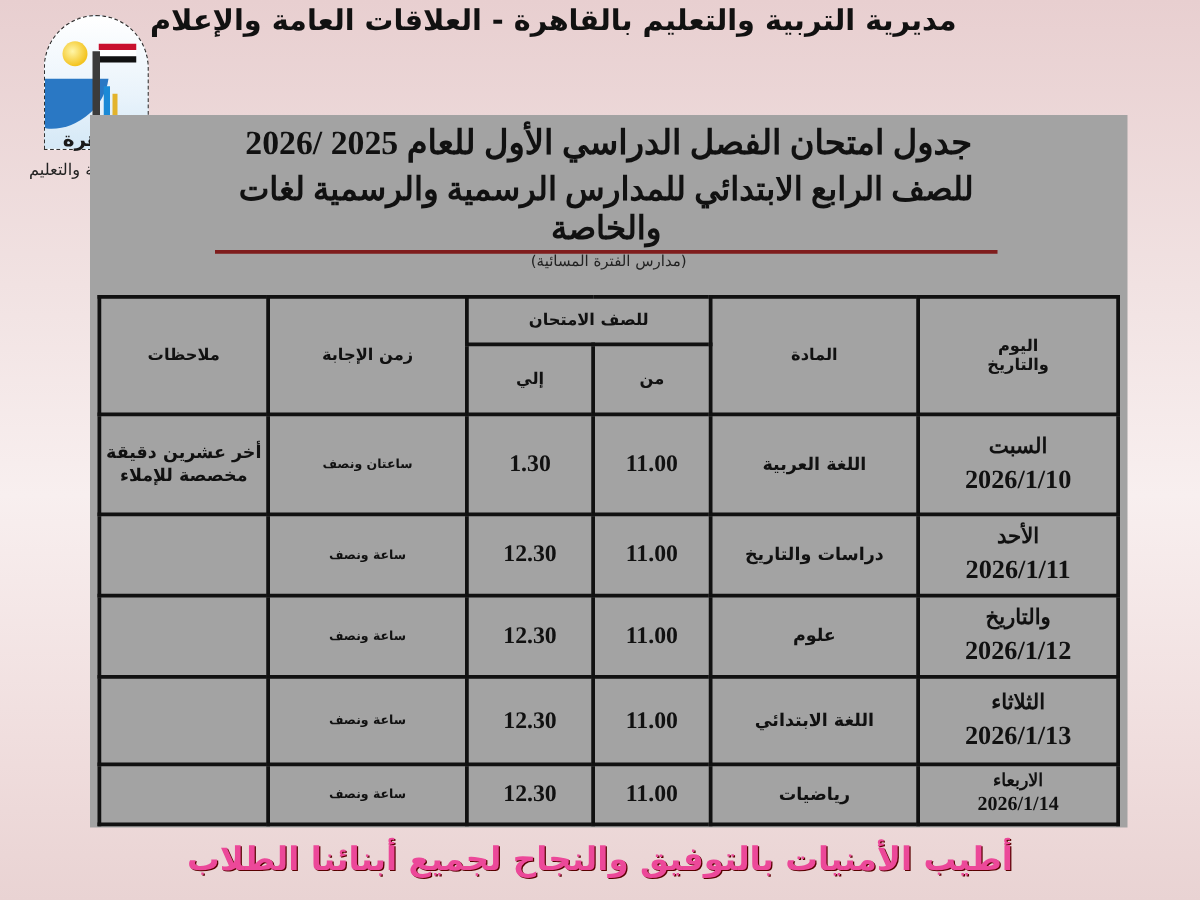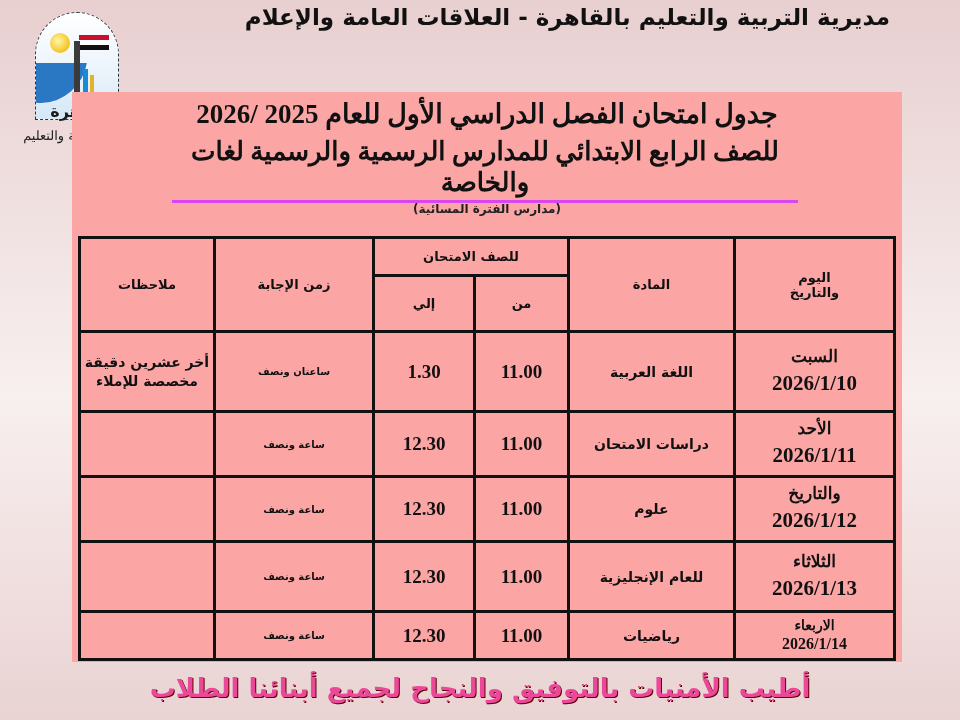--- a/index.html
+++ b/index.html
@@ -2,21 +2,21 @@
 <html><head>
 <meta charset="utf-8">
 <style>
   html, body { margin: 0; padding: 0; }
   body {
     width: 960px; height: 720px; overflow: hidden; position: relative;
     background: linear-gradient(180deg, #e8cfd0 0%, #f2e4e4 35%, #f8efef 55%, #efdcdc 85%, #e9d3d3 100%);
     font-family: "DejaVu Sans", sans-serif;
   }
   .top-title {
-    position: absolute; top: 4px; left: 120px; width: 770px; text-align: right;
+    position: absolute; top: 4px; left: 120px; width: 770px; text-align: left;
     font-family: "DejaVu Sans", sans-serif; font-weight: bold; font-size: 23px; color: #111;
     direction: rtl; white-space: nowrap; letter-spacing: 0;
   }
   .logo {
     position: absolute; left: 8px; top: 8px; width: 140px; height: 140px;
   }
   .logo-arch {
     position: absolute; left: 27px; top: 4px; width: 84px; height: 108px;
     border: 1.5px dashed #333; border-radius: 42px 42px 0 0; box-sizing: border-box;
     background: linear-gradient(180deg, #ffffff 0%, #e9f3fb 60%, #d4e8f6 100%);
@@ -33,34 +33,34 @@
   .pencil2 { position: absolute; left: 54px; top: 62px; width: 4px; height: 36px; background: #e3b32c; }
   .logo-name {
     position: absolute; left: 32px; top: 94px; width: 80px; text-align: center;
     font-weight: bold; font-size: 16px; color: #1a1a1a; direction: rtl;
   }
   .logo-sub {
     position: absolute; left: 0; top: 120px; width: 148px; text-align: center;
     font-family: "DejaVu Serif", serif; font-size: 13px; color: #222; direction: rtl;
   }
   .doc {
-    position: absolute; left: 72px; top: 92px; width: 830px; height: 570px; background: #fca5a5;
+    position: absolute; left: 72px; top: 92px; width: 830px; height: 570px; background: #a3a3a3;
   }
   .doc-title1 {
     position: absolute; left: 0; top: 6px; width: 100%; text-align: center;
     font-family: "Liberation Serif", serif; font-weight: bold; font-size: 27px; color: #111; direction: rtl;
   }
   .doc-title2 {
     position: absolute; left: 100px; top: 44px; width: 626px; text-align: center;
     font-family: "Liberation Serif", serif; font-weight: bold; font-size: 26px; color: #111; direction: rtl;
-    border-bottom: 3px solid #d946ef; padding-bottom: 2px;
+    border-bottom: 3px solid #7f1d1d; padding-bottom: 2px;
   }
   .doc-period {
     position: absolute; left: 0; top: 110px; width: 100%; text-align: center;
-    font-size: 12px; font-weight: bold; color: #222; direction: rtl;
+    font-size: 12px; font-weight: normal; color: #222; direction: rtl;
   }
   table.schedule {
     position: absolute; left: 6px; top: 144px; width: 815px; height: 422px;
     border-collapse: collapse; direction: rtl; table-layout: fixed;
   }
   table.schedule td, table.schedule th {
     border: 3px solid #111; text-align: center; vertical-align: middle;
     font-weight: bold; color: #111; padding: 0;
   }
   th { font-size: 13px; font-family: "DejaVu Sans", sans-serif; }
@@ -128,37 +128,37 @@
     <tr style="height:80px">
       <td class="cell-day"><span>السبت</span><span class="date">2026/1/10</span></td>
       <td class="cell-subject">اللغة العربية</td>
       <td class="cell-time">11.00</td>
       <td class="cell-time">1.30</td>
       <td class="cell-duration">ساعتان ونصف</td>
       <td class="cell-notes">أخر عشرين دقيقة مخصصة للإملاء</td>
     </tr>
     <tr style="height:65px">
       <td class="cell-day"><span>الأحد</span><span class="date">2026/1/11</span></td>
-      <td class="cell-subject">دراسات الامتحان</td>
+      <td class="cell-subject">دراسات والتاريخ</td>
       <td class="cell-time">11.00</td>
       <td class="cell-time">12.30</td>
       <td class="cell-duration">ساعة ونصف</td>
       <td class="cell-notes"></td>
     </tr>
     <tr style="height:65px">
       <td class="cell-day"><span>والتاريخ</span><span class="date">2026/1/12</span></td>
       <td class="cell-subject">علوم</td>
       <td class="cell-time">11.00</td>
       <td class="cell-time">12.30</td>
       <td class="cell-duration">ساعة ونصف</td>
       <td class="cell-notes"></td>
     </tr>
     <tr style="height:70px">
       <td class="cell-day"><span>الثلاثاء</span><span class="date">2026/1/13</span></td>
-      <td class="cell-subject">للعام الإنجليزية</td>
+      <td class="cell-subject">اللغة الابتدائي</td>
       <td class="cell-time">11.00</td>
       <td class="cell-time">12.30</td>
       <td class="cell-duration">ساعة ونصف</td>
       <td class="cell-notes"></td>
     </tr>
     <tr style="height:48px">
       <td class="cell-day" style="font-size:14px;line-height:1.2"><span>الاربعاء</span><span class="date" style="font-size:16px">2026/1/14</span></td>
       <td class="cell-subject">رياضيات</td>
       <td class="cell-time">11.00</td>
       <td class="cell-time">12.30</td>

